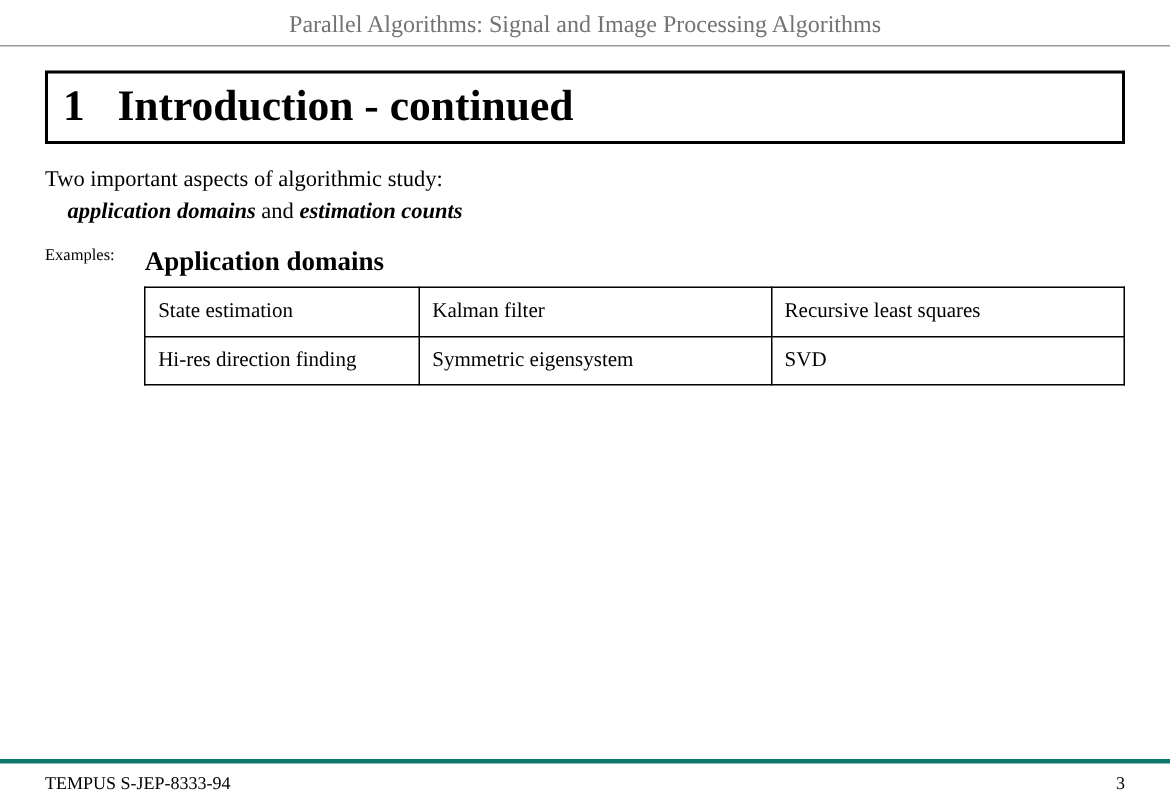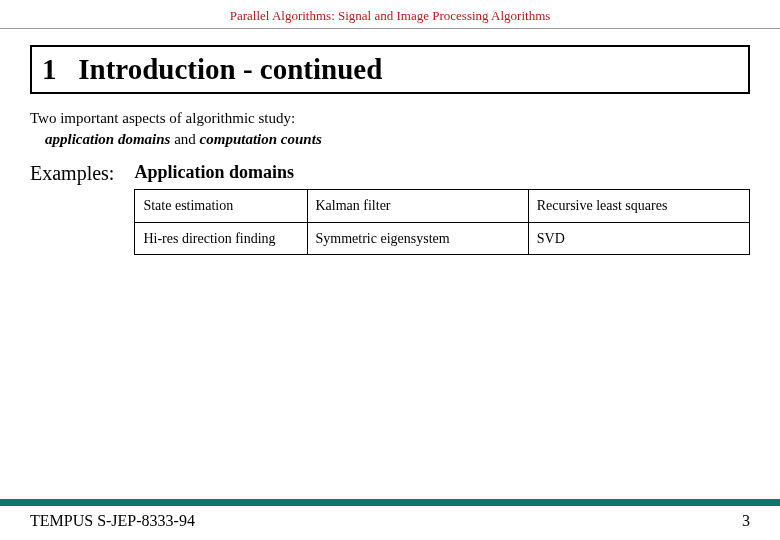--- a/index.html
+++ b/index.html
@@ -10,22 +10,22 @@
       font-family: 'Times New Roman', Times, serif;
       font-size: 15px;
       color: #000;
       position: relative;
       overflow: hidden;
     }
 
     .page-header {
       text-align: center;
       padding: 8px 20px 4px;
-      font-size: 13px;
-      color: #b91c1c;
+      font-size: 16px;
+      color: #737373;
       border-bottom: 1px solid #999;
     }
 
     .page-content {
       padding: 16px 30px 0 30px;
     }
 
     .section-title {
       font-size: 29px;
       font-weight: bold;
@@ -47,21 +47,21 @@
     }
 
     .examples-section {
       margin-top: 14px;
       display: flex;
       align-items: flex-start;
       gap: 20px;
     }
 
     .examples-label {
-      font-size: 20px;
+      font-size: 11px;
       white-space: nowrap;
       padding-top: 0px;
       flex-shrink: 0;
     }
 
     .table-section {
       flex: 1;
     }
 
     .table-title {
@@ -95,22 +95,22 @@
     }
 
     .page-footer {
       position: absolute;
       bottom: 10px;
       left: 0;
       right: 0;
       padding: 0 30px;
       display: flex;
       justify-content: space-between;
-      font-size: 16px;
-      border-top: 7px solid #0f766e;
+      font-size: 12px;
+      border-top: 3px solid #0f766e;
       padding-top: 6px;
     }
   </style>
 </head>
 <body>
 
 <div class="page-header">
   <span>Parallel Algorithms:  Signal and Image Processing Algorithms</span>
 </div>
 
@@ -121,21 +121,21 @@
     <span>1</span>
     &nbsp;
     <span>Introduction - continued</span>
   </div>
 
   
   <p class="intro-text">
     <span>Two important aspects of algorithmic study:</span>
   </p>
   <p class="intro-text">
-    &nbsp;&nbsp;&nbsp;&nbsp;<span class="intro-emphasis">application domains</span><span> and </span><span class="intro-emphasis">computation counts</span>
+    &nbsp;&nbsp;&nbsp;&nbsp;<span class="intro-emphasis">application domains</span><span> and </span><span class="intro-emphasis">estimation counts</span>
   </p>
 
   
   <div class="examples-section">
     <div class="examples-label">Examples:</div>
 
     <div class="table-section">
       <div class="table-title">Application domains</div>
 
       <table class="data-table">

